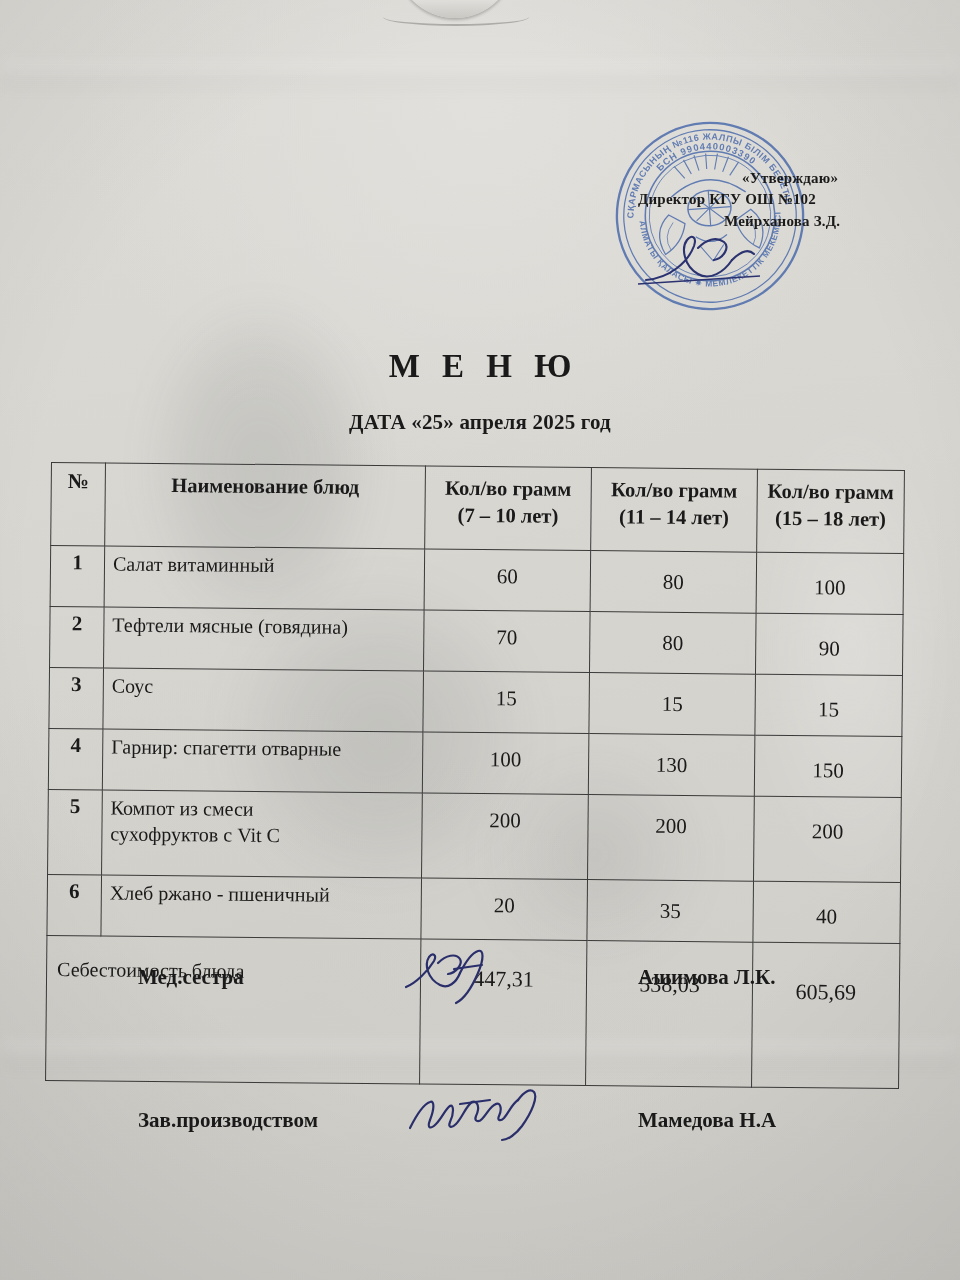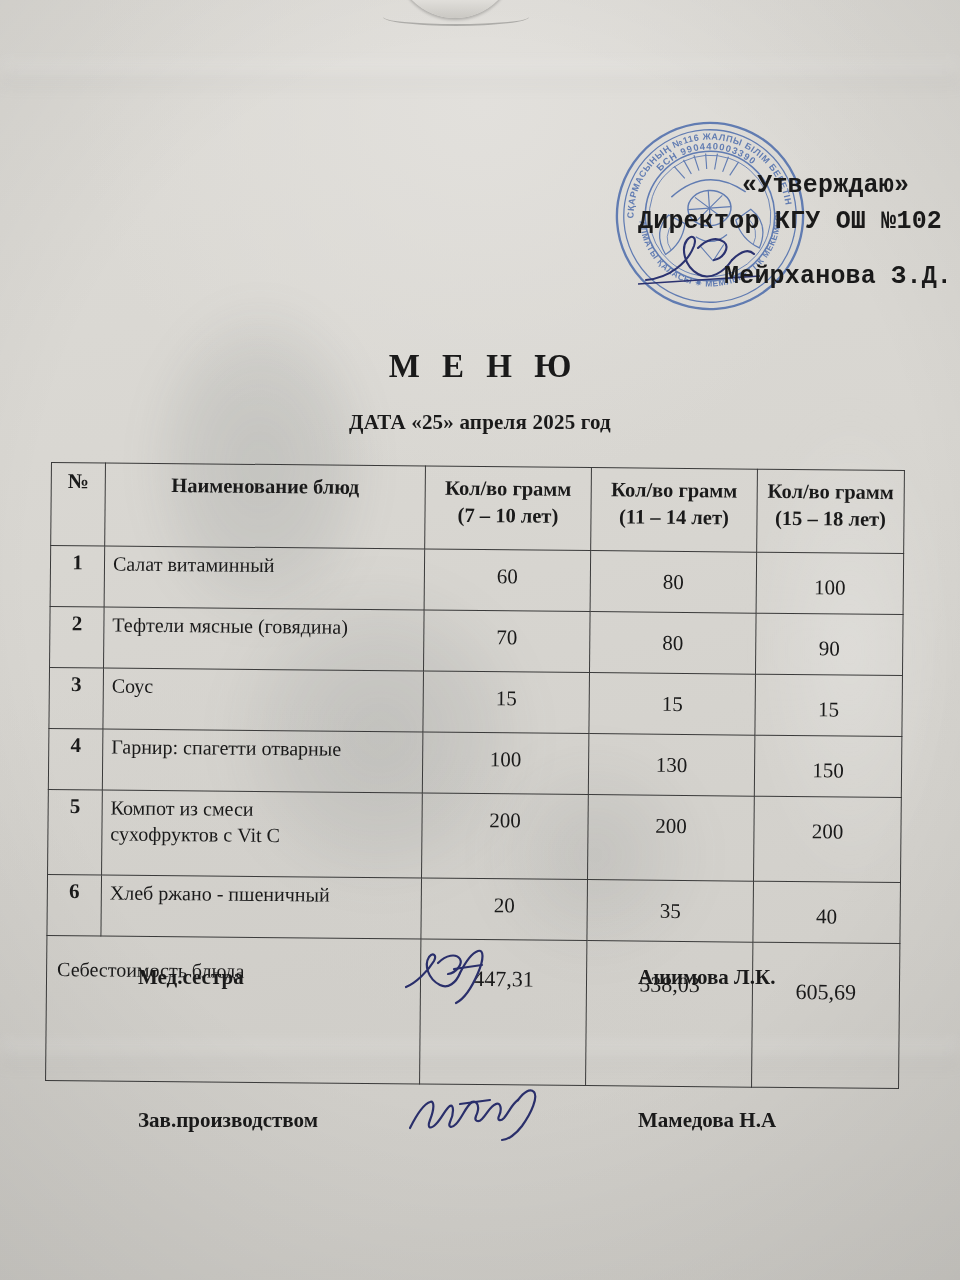--- a/index.html
+++ b/index.html
@@ -112,29 +112,28 @@
   
   .approve-block {
     position: absolute;
     left: 560px; top: 168px;
     width: 380px;
     text-align: left;
     z-index: 5;
   }
   .approve-line {
     font-weight: bold;
-    font-size: 25px;
+    font-size: 15px;
     letter-spacing: 0.2px;
     line-height: 1.42;
     white-space: nowrap;
-    font-family: Liberation Mono, monospace;
   }
   .approve-utv { padding-left: 182px; }
   .approve-dir { padding-left: 78px; }
-  .approve-name { padding-left: 164px; margin-top: 20px; }
+  .approve-name { padding-left: 164px; }
 
   
   .title {
     position: absolute;
     left: 0; right: 0; top: 348px;
     text-align: center;
     font-weight: bold;
     font-size: 33px;
     letter-spacing: 7px;
     text-indent: 7px;

